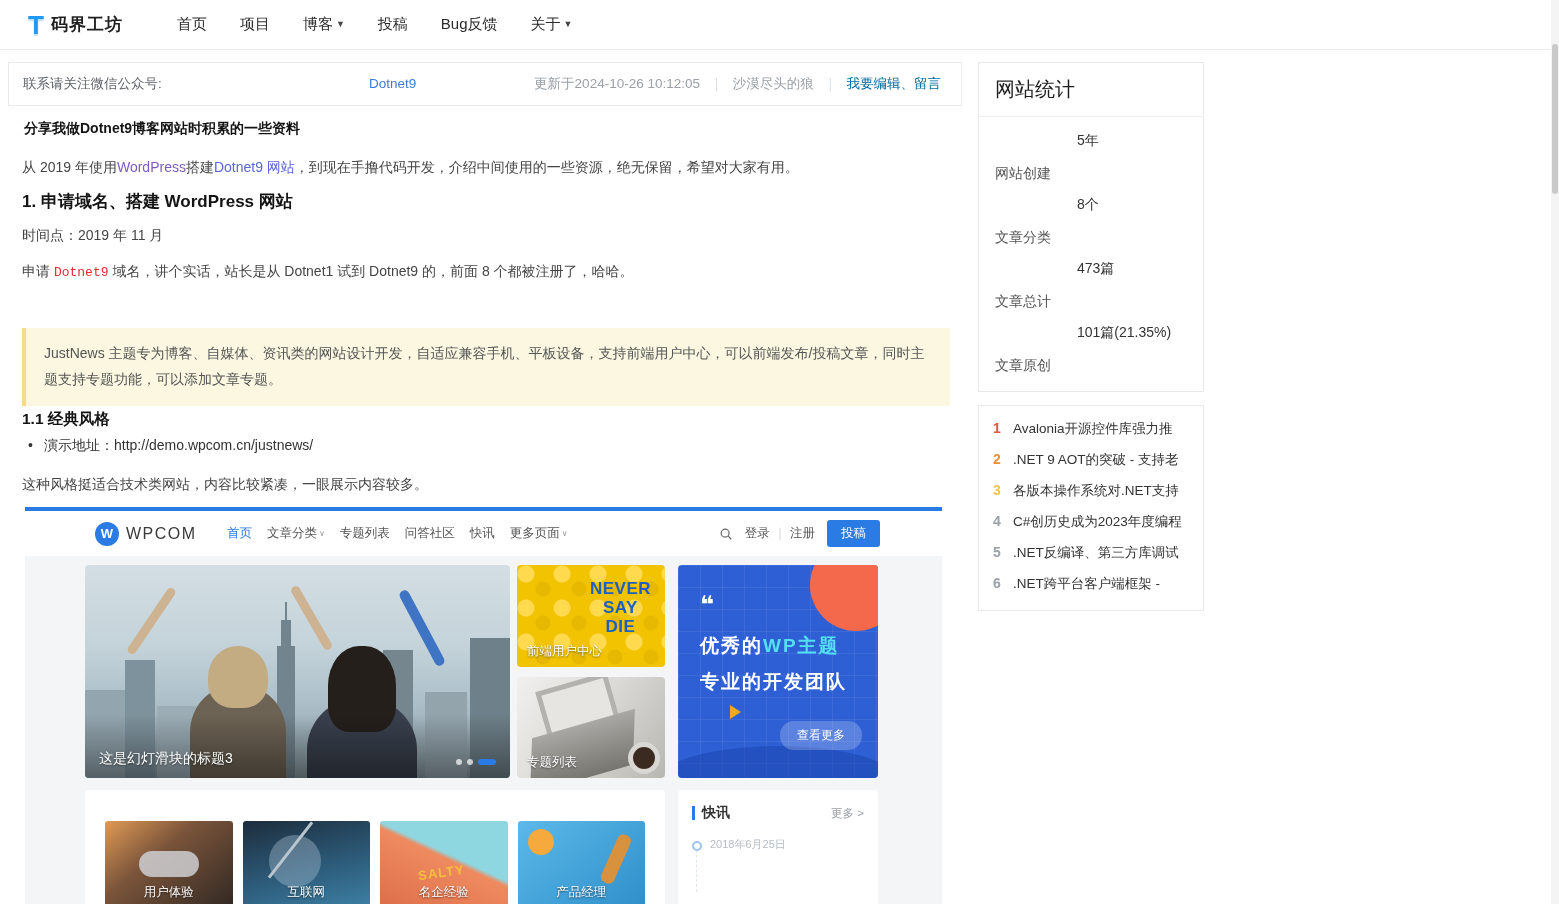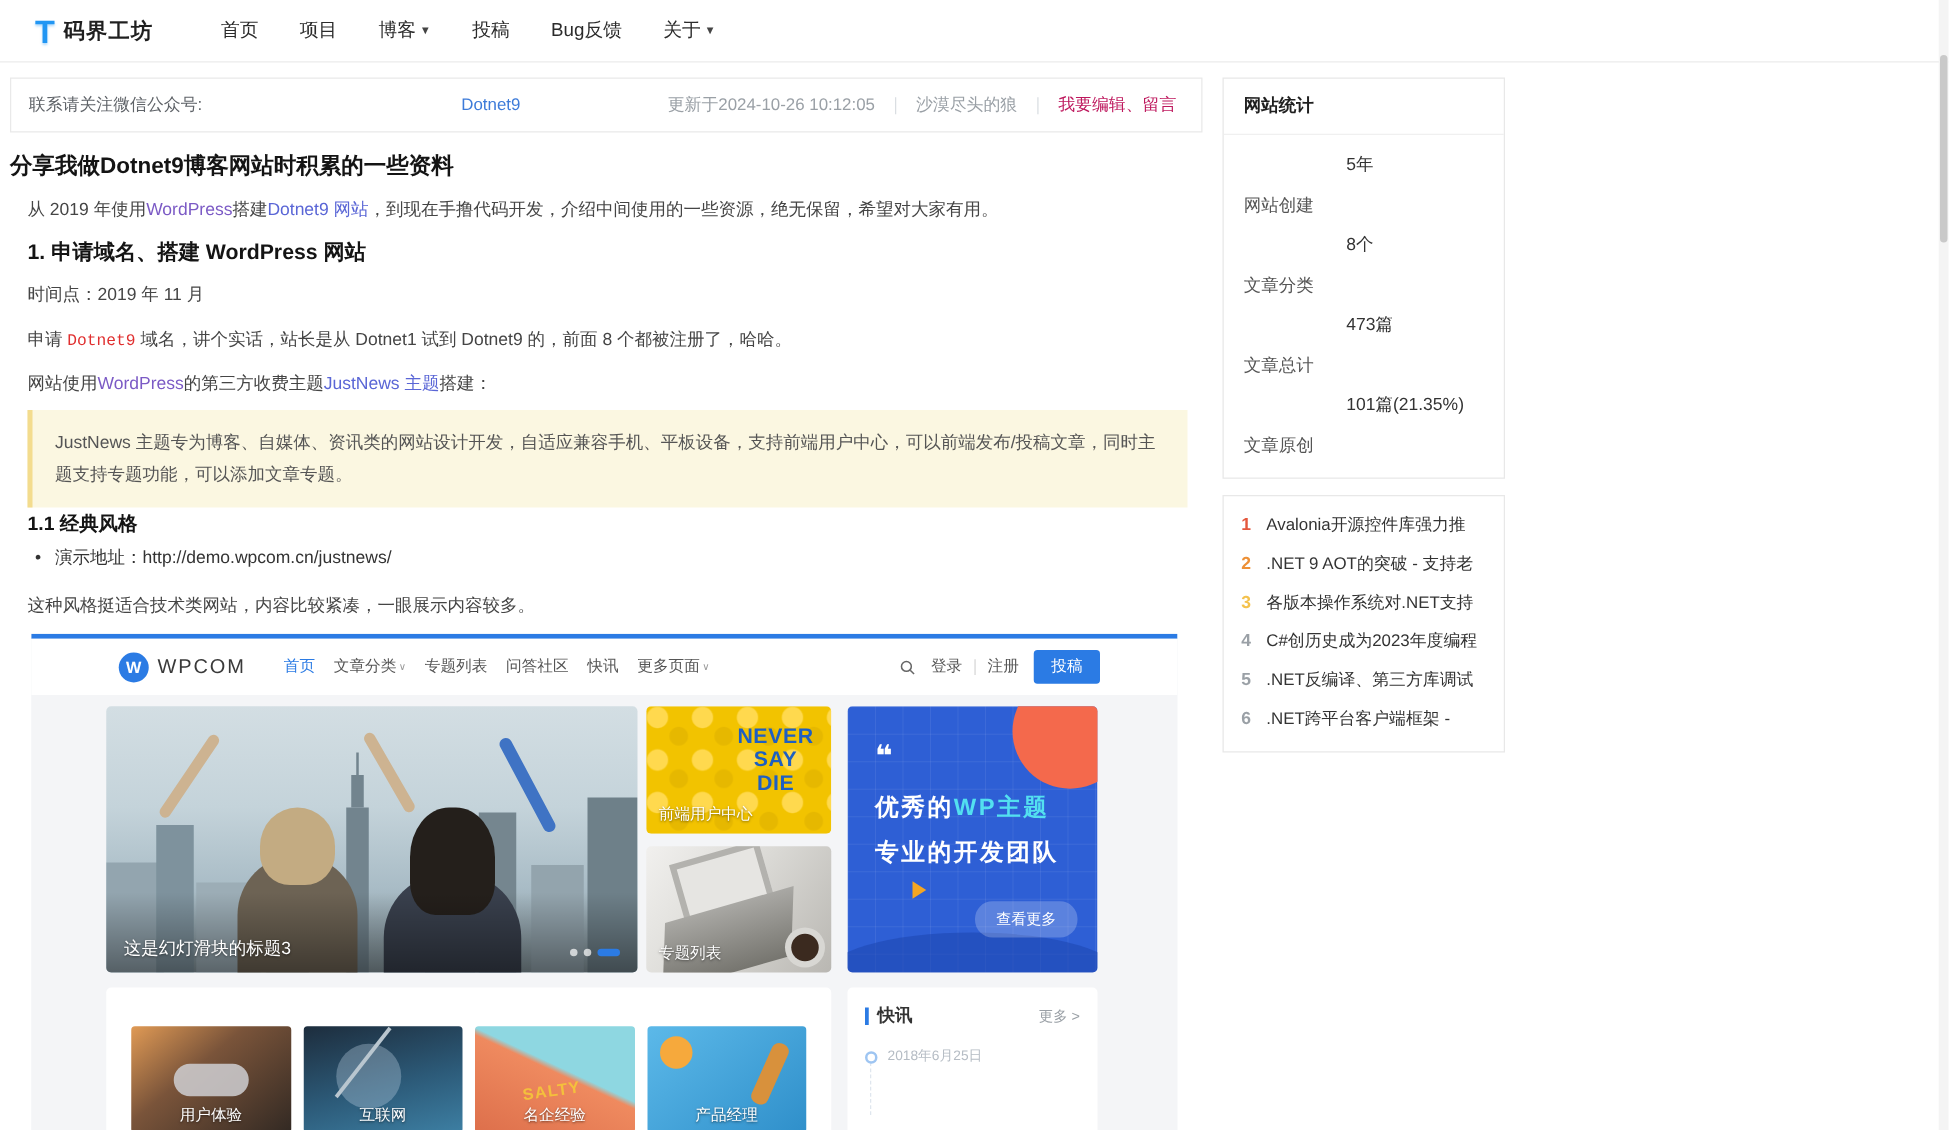--- a/index.html
+++ b/index.html
@@ -26,23 +26,23 @@
   .scrollbar { position:absolute; right:0; top:0; width:8px; height:904px; background:#f4f4f4; z-index:9;}
   .scrollbar .thumb { position:absolute; top:44px; left:1px; width:6px; height:150px; background:#c9c9c9; border-radius:3px;}
 
   
   .main { position:absolute; left:8px; top:62px; width:954px; height:744px;}
   .meta-bar { position:relative; height:44px; border:1px solid #e9e9e9; background:#fff; font-size:13.5px;}
   .meta-left { position:absolute; left:14px; top:0; line-height:42px; color:#5f6368;}
   .meta-center { position:absolute; left:360px; top:0; line-height:42px; color:#3d7bd9; cursor:pointer;}
   .meta-right { position:absolute; right:20px; top:0; line-height:42px; color:#9aa0a6; white-space:nowrap;}
   .meta-right .sep { color:#d4d9de; margin:0 6px;}
-  .meta-right .actions { color:#be185d; cursor:pointer;font-family:Liberation Mono, monospace;}
-
-  .article-title { position:absolute; top:58px; left:0; font-size:18px; font-weight:700; color:#141414;}
+  .meta-right .actions { color:#0369a1; cursor:pointer;font-family:Liberation Mono, monospace;}
+
+  .article-title { position:absolute; top:58px; left:16px; font-size:14px; font-weight:700; color:#141414;}
   .p { position:absolute; left:14px; right:14px; font-size:14px; color:#454545; line-height:1.6;}
   .p-intro { top:94px;}
   .h2-section { position:absolute; top:128px; left:14px; font-size:17px; font-weight:700; color:#141414;}
   .p-time { top:162px;}
   .p-domain { top:198px;}
   .p-theme { top:233px;}
   a.lnk-purple { color:#7b5ac5; text-decoration:none; cursor:pointer;}
   a.lnk-blue { color:#5a66d6; text-decoration:none; cursor:pointer;}
   code.red { font-family:"Liberation Mono","DejaVu Sans Mono",monospace; color:#e02f2f; font-size:13px;}
   .callout { position:absolute; top:266px; left:14px; right:12px; background:#fbf7e1; border-left:4px solid #f3dc8e;
@@ -158,21 +158,21 @@
   .timeline{position:relative;margin-top:15px;}
   .timeline::before{content:"";position:absolute;left:4px;top:8px;bottom:-40px;border-left:1px dashed #dfe6ee;}
   .news-item{position:relative;padding-left:18px;margin-bottom:10px;cursor:pointer;}
   .news-item::before{content:"";position:absolute;left:0;top:4px;width:6px;height:6px;border-radius:50%;background:#fff;border:2px solid #9ec5f2;}
   .news-text{font-size:12px;color:#555;line-height:1.65;}
   .news-date{font-size:11px;color:#b5bcc4;margin:9px 0 16px;}
 
   
   .sidebar{position:absolute;left:978px;top:62px;width:226px;}
   .card{border:1px solid #e8e8e8;background:#fff;margin-bottom:13px;}
-  .card-header{padding:13px 16px;font-size:14px;font-weight:700;color:#1f1f1f;border-bottom:1px solid #f0f0f0;}
+  .card-header{padding:13px 16px;font-size:20px;font-weight:400;color:#1f1f1f;border-bottom:1px solid #f0f0f0;}
   .stats-body{padding:15px 16px 3px;}
   .stat-row{display:flex;margin-bottom:13px;font-size:14px;}
   .stat-label{width:82px;color:#555;margin-top:33px;}
   .stat-value{color:#333;}
   .rec-body{padding:14px 14px 4px;}
   .rec-item{display:flex;gap:10px;margin-bottom:13px;font-size:13.5px;align-items:baseline;cursor:pointer;}
   .rec-rank{font-weight:700;font-size:14px;width:10px;flex:0 0 auto;}
   .rk1{color:#e4573d;}.rk2{color:#ed9036;}.rk3{color:#f4c24d;}.rkg{color:#9aa0a6;}
   .rec-text{color:#333;white-space:nowrap;overflow:hidden;}
 </style>
@@ -221,23 +221,20 @@
   <h1 class="article-title">分享我做Dotnet9博客网站时积累的一些资料</h1>
 
   <p class="p p-intro">
     <span>从 2019 年使用</span><a class="lnk-purple">WordPress</a><span>搭建</span><a class="lnk-blue">Dotnet9 网站</a><span>，到现在手撸代码开发，介绍中间使用的一些资源，绝无保留，希望对大家有用。</span>
   </p>
 
   <h2 class="h2-section">1. 申请域名、搭建 WordPress 网站</h2>
   <p class="p p-time">时间点：2019 年 11 月</p>
   <p class="p p-domain">
     <span>申请 </span><code class="red">Dotnet9</code><span> 域名，讲个实话，站长是从 Dotnet1 试到 Dotnet9 的，前面 8 个都被注册了，哈哈。</span>
-  </p>
-  <p class="p p-theme">
-    <span>网站使用</span><a class="lnk-purple">WordPress</a><span>的第三方收费主题</span><a class="lnk-blue">JustNews 主题</a><span>搭建：</span>
   </p>
 
   <div class="callout">JustNews 主题专为博客、自媒体、资讯类的网站设计开发，自适应兼容手机、平板设备，支持前端用户中心，可以前端发布/投稿文章，同时主题支持专题功能，可以添加文章专题。</div>
 
   <h3 class="h3-section">1.1 经典风格</h3>
   <div class="bullet-row">演示地址：http://demo.wpcom.cn/justnews/</div>
   <p class="p p-note">这种风格挺适合技术类网站，内容比较紧凑，一眼展示内容较多。</p>
 
   <div class="demo">
     <div class="demo-topborder"></div>

